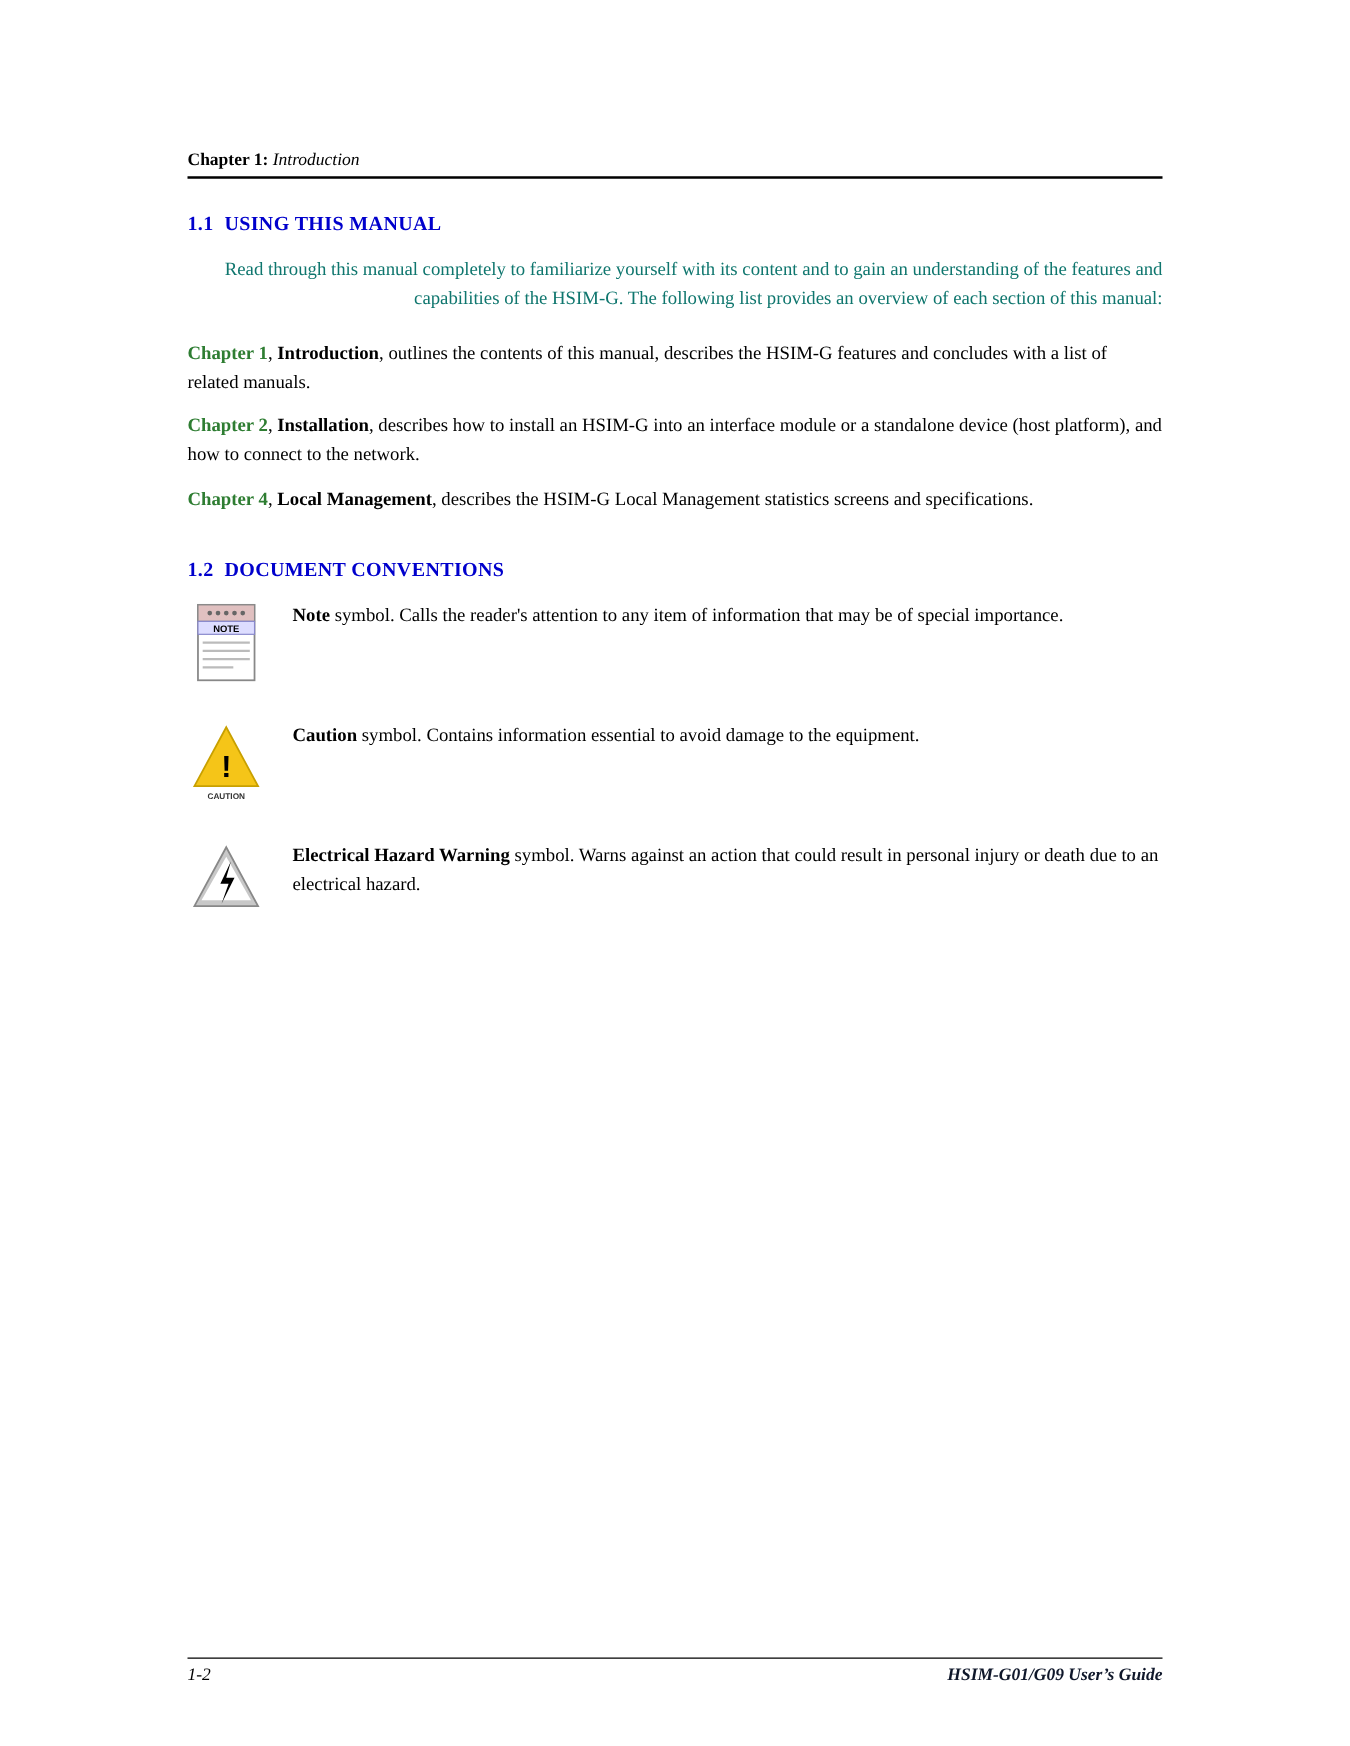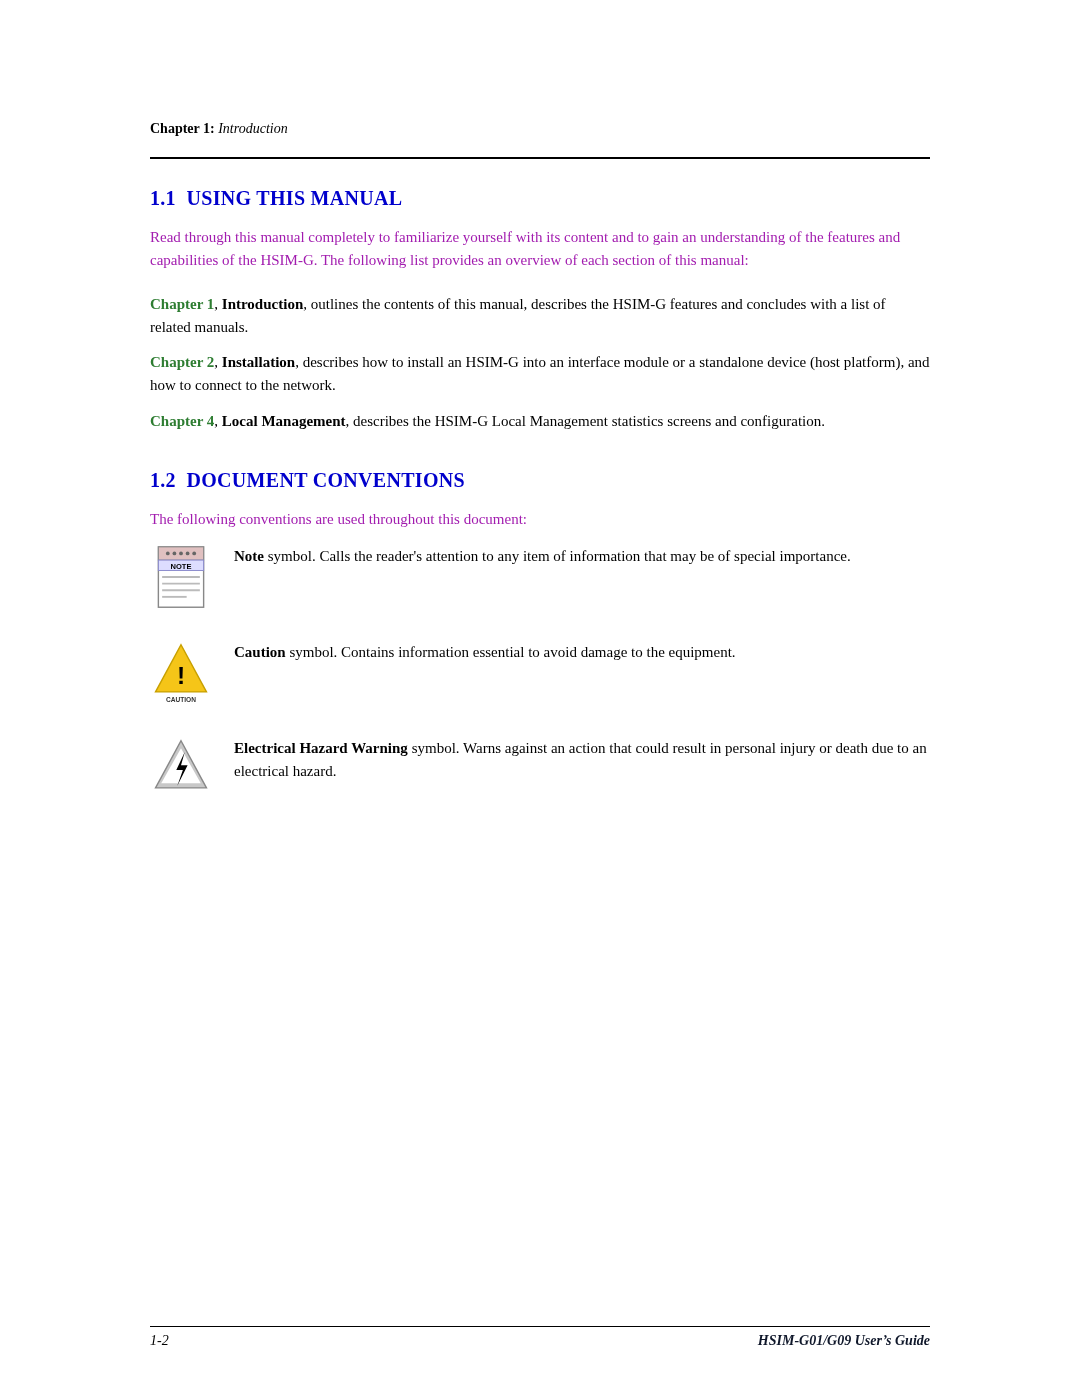--- a/index.html
+++ b/index.html
@@ -16,57 +16,58 @@
 
     .page {
       width: 780px;
       margin: 0 auto;
       padding-top: 120px;
       padding-bottom: 80px;
     }
 
     .chapter-header {
       border-bottom: 2px solid #000000;
-      padding-bottom: 20px;
+      padding-bottom: 4px;
       margin-bottom: 28px;
     }
 
     .chapter-header-text {
       font-style: italic;
       font-size: 14px;
       color: #000000;
     }
 
     .chapter-header-text strong {
       font-style: normal;
       font-weight: bold;
     }
 
     h2.section-title {
-      font-size: 20px;
+      font-size: 16px;
       font-weight: bold;
       color: #0000cc;
       text-transform: uppercase;
       margin-bottom: 16px;
       letter-spacing: 0.3px;
     }
 
     h2.section-title .section-num {
       color: #0000cc;
     }
 
     .section {
       margin-bottom: 36px;
     }
 
     .body-text {
       font-size: 15px;
       line-height: 1.55;
       margin-bottom: 14px;
-      color: #a21caf;
+      color: #0f766e;
+      text-align: right;
     }
 
     .chapter-ref {
       font-size: 15px;
       line-height: 1.55;
       margin-bottom: 12px;
       color: #000000;
     }
 
     .chapter-ref .ref-link {
@@ -151,29 +152,28 @@
     </h2>
     <p class="body-text intro-paragraph">Read through this manual completely to familiarize yourself with its content and to gain an understanding of the features and capabilities of the HSIM-G. The following list provides an overview of each section of this manual:</p>
 
     <p class="chapter-ref">
       <span class="ref-link" style="color: rgb(46, 125, 50);">Chapter 1</span>, <strong>Introduction</strong><span>, outlines the contents of this manual, describes the HSIM-G features and concludes with a list of related manuals.</span>
     </p>
     <p class="chapter-ref">
       <span class="ref-link" style="color: rgb(46, 125, 50);">Chapter 2</span>, <strong>Installation</strong><span>, describes how to install an HSIM-G into an interface module or a standalone device (host platform), and how to connect to the network.</span>
     </p>
     <p class="chapter-ref">
-      <span class="ref-link" style="color: rgb(46, 125, 50); margin-top: 47px;">Chapter 4</span>, <strong>Local Management</strong><span>, describes the HSIM-G Local Management statistics screens and configuration.</span>
+      <span class="ref-link" style="color: rgb(46, 125, 50); margin-top: 47px;">Chapter 4</span>, <strong>Local Management</strong><span>, describes the HSIM-G Local Management statistics screens and specifications.</span>
     </p>
   </div>
 
   <div class="section">
     <h2 class="section-title">
       <span class="section-num">1.2</span>&nbsp;&nbsp;<span>DOCUMENT CONVENTIONS</span>
     </h2>
-    <p class="body-text">The following conventions are used throughout this document:</p>
 
     <div class="convention-item">
       <div class="convention-icon">
         <svg class="note-svg" viewBox="0 0 58 70" xmlns="http://www.w3.org/2000/svg">
 
           <rect x="5" y="2" width="48" height="64" fill="#ffffff" stroke="#888" stroke-width="1.5"></rect>
 
           <rect x="5" y="2" width="48" height="14" fill="#e0c0c0" stroke="#888" stroke-width="1"></rect>
 
           <circle cx="15" cy="9" r="2" fill="#666"></circle>

